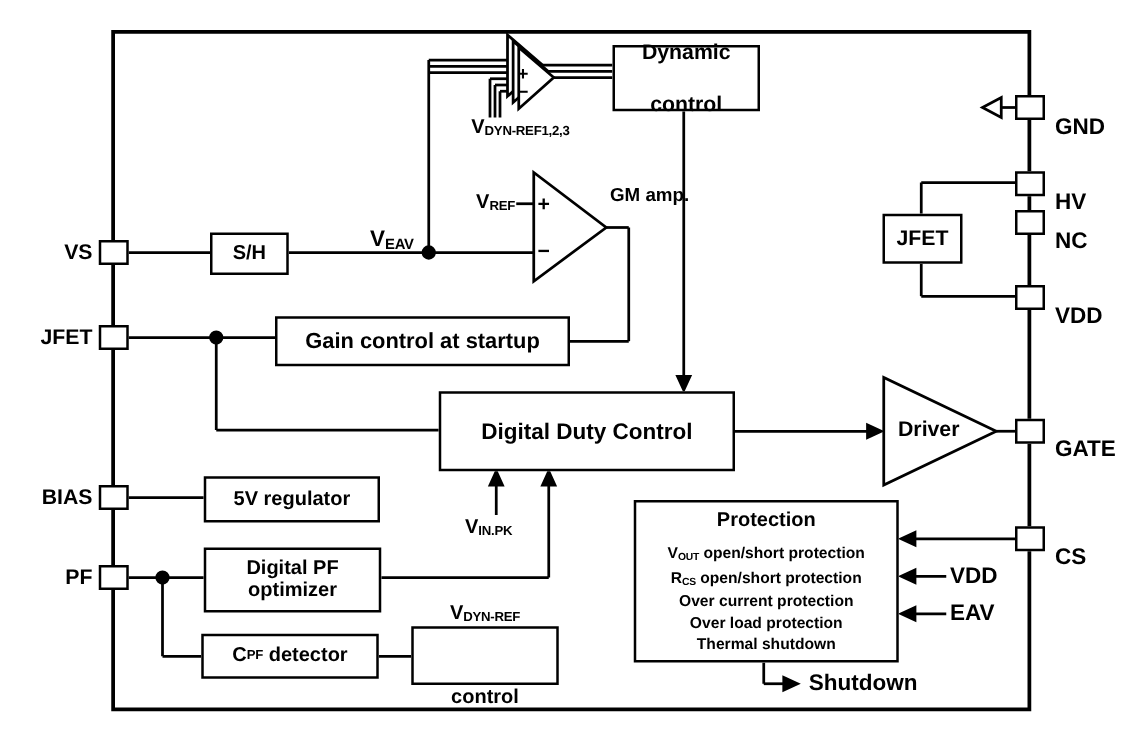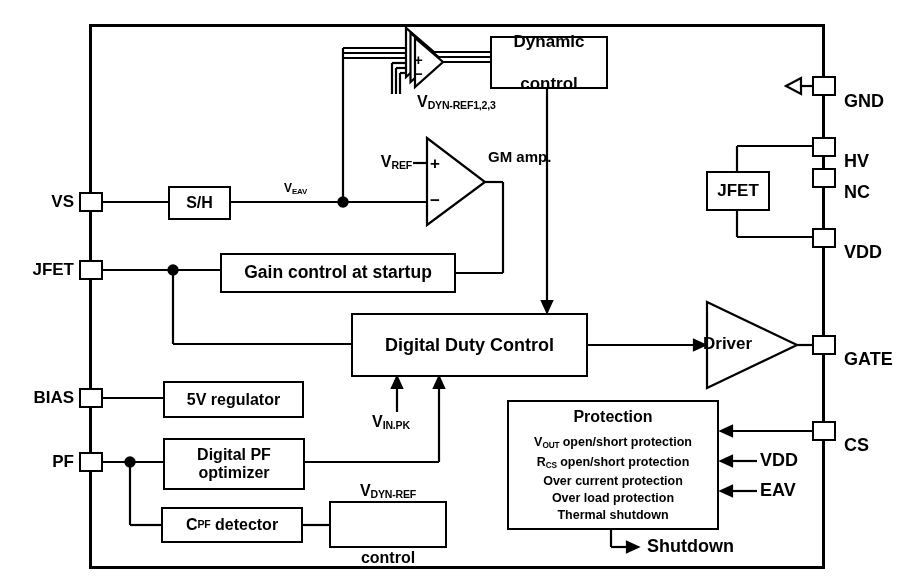--- a/index.html
+++ b/index.html
@@ -158,21 +158,21 @@
 
   <div class="box" style="left:507px;top:400px;width:212px;height:130px;justify-content:flex-start;padding-top:6px;">
     <div class="prot-title">Protection</div>
     <div class="prot-item"><span>V</span><sub>OUT</sub><span style="white-space:pre;"> open/short protection</span></div>
     <div class="prot-item"><span>R</span><sub>CS</sub><span style="white-space:pre;"> open/short protection</span></div>
     <div class="prot-item"><span>Over current protection</span></div>
     <div class="prot-item"><span>Over load protection</span></div>
     <div class="prot-item"><span>Thermal shutdown</span></div>
   </div>
 
-  <div class="lbl" style="left:703px;top:334px;width:80px;font-size:17px;">Driver</div>
+  <div class="lbl" style="left:703px;top:334px;width:80px;text-align:center;font-size:17px;">Driver</div>
 
   <div class="pin" style="left:79px;top:192px;"></div>
   <div class="pin" style="left:79px;top:260px;"></div>
   <div class="pin" style="left:79px;top:388px;"></div>
   <div class="pin" style="left:79px;top:452px;"></div>
   <div class="pin" style="left:812px;top:76px;"></div>
   <div class="pin" style="left:812px;top:137px;"></div>
   <div class="pin" style="left:812px;top:168px;"></div>
   <div class="pin" style="left:812px;top:228px;"></div>
   <div class="pin" style="left:812px;top:335px;"></div>
@@ -182,27 +182,27 @@
   <div class="lbl pin-l" style="left:0;top:260px;">JFET</div>
   <div class="lbl pin-l" style="left:0;top:388px;">BIAS</div>
   <div class="lbl pin-l" style="left:0;top:452px;">PF</div>
   <div class="lbl pin-r" style="top:76px;">GND</div>
   <div class="lbl pin-r" style="top:136px;">HV</div>
   <div class="lbl pin-r" style="top:167px;">NC</div>
   <div class="lbl pin-r" style="top:227px;">VDD</div>
   <div class="lbl pin-r" style="top:334px;">GATE</div>
   <div class="lbl pin-r" style="top:420px;">CS</div>
 
-  <div class="lbl" style="left:284px;top:181px;font-size:12px;"><span>V</span><sub>EAV</sub></div>
+  <div class="lbl" style="left:296px;top:181px;font-size:18px;"><span>V</span><sub>EAV</sub></div>
 
   <div class="lbl" style="left:362px;top:153px;width:50px;text-align:right;font-size:16px;"><span>V</span><sub>REF</sub></div>
 
   <div class="lbl" style="left:488px;top:148px;font-size:15px;">GM amp.</div>
 
-  <div class="lbl" style="left:377px;top:93px;font-size:16px;margin-left:40px;"><span>V</span><sub>DYN-REF1,2,3</sub></div>
+  <div class="lbl" style="left:377px;top:93px;font-size:16px;"><span>V</span><sub>DYN-REF1,2,3</sub></div>
 
   <div class="lbl" style="left:372px;top:413px;font-size:16px;"><span>V</span><sub>IN.PK</sub></div>
 
   <div class="lbl" style="left:760px;top:450px;font-size:18px;">VDD</div>
   <div class="lbl" style="left:760px;top:480px;font-size:18px;">EAV</div>
   <div class="lbl" style="left:647px;top:536px;font-size:18px;">Shutdown</div>
 
   <div class="lbl sign" style="left:414px;top:52px;">+</div>
   <div class="lbl sign" style="left:414px;top:66px;">−</div>
 

